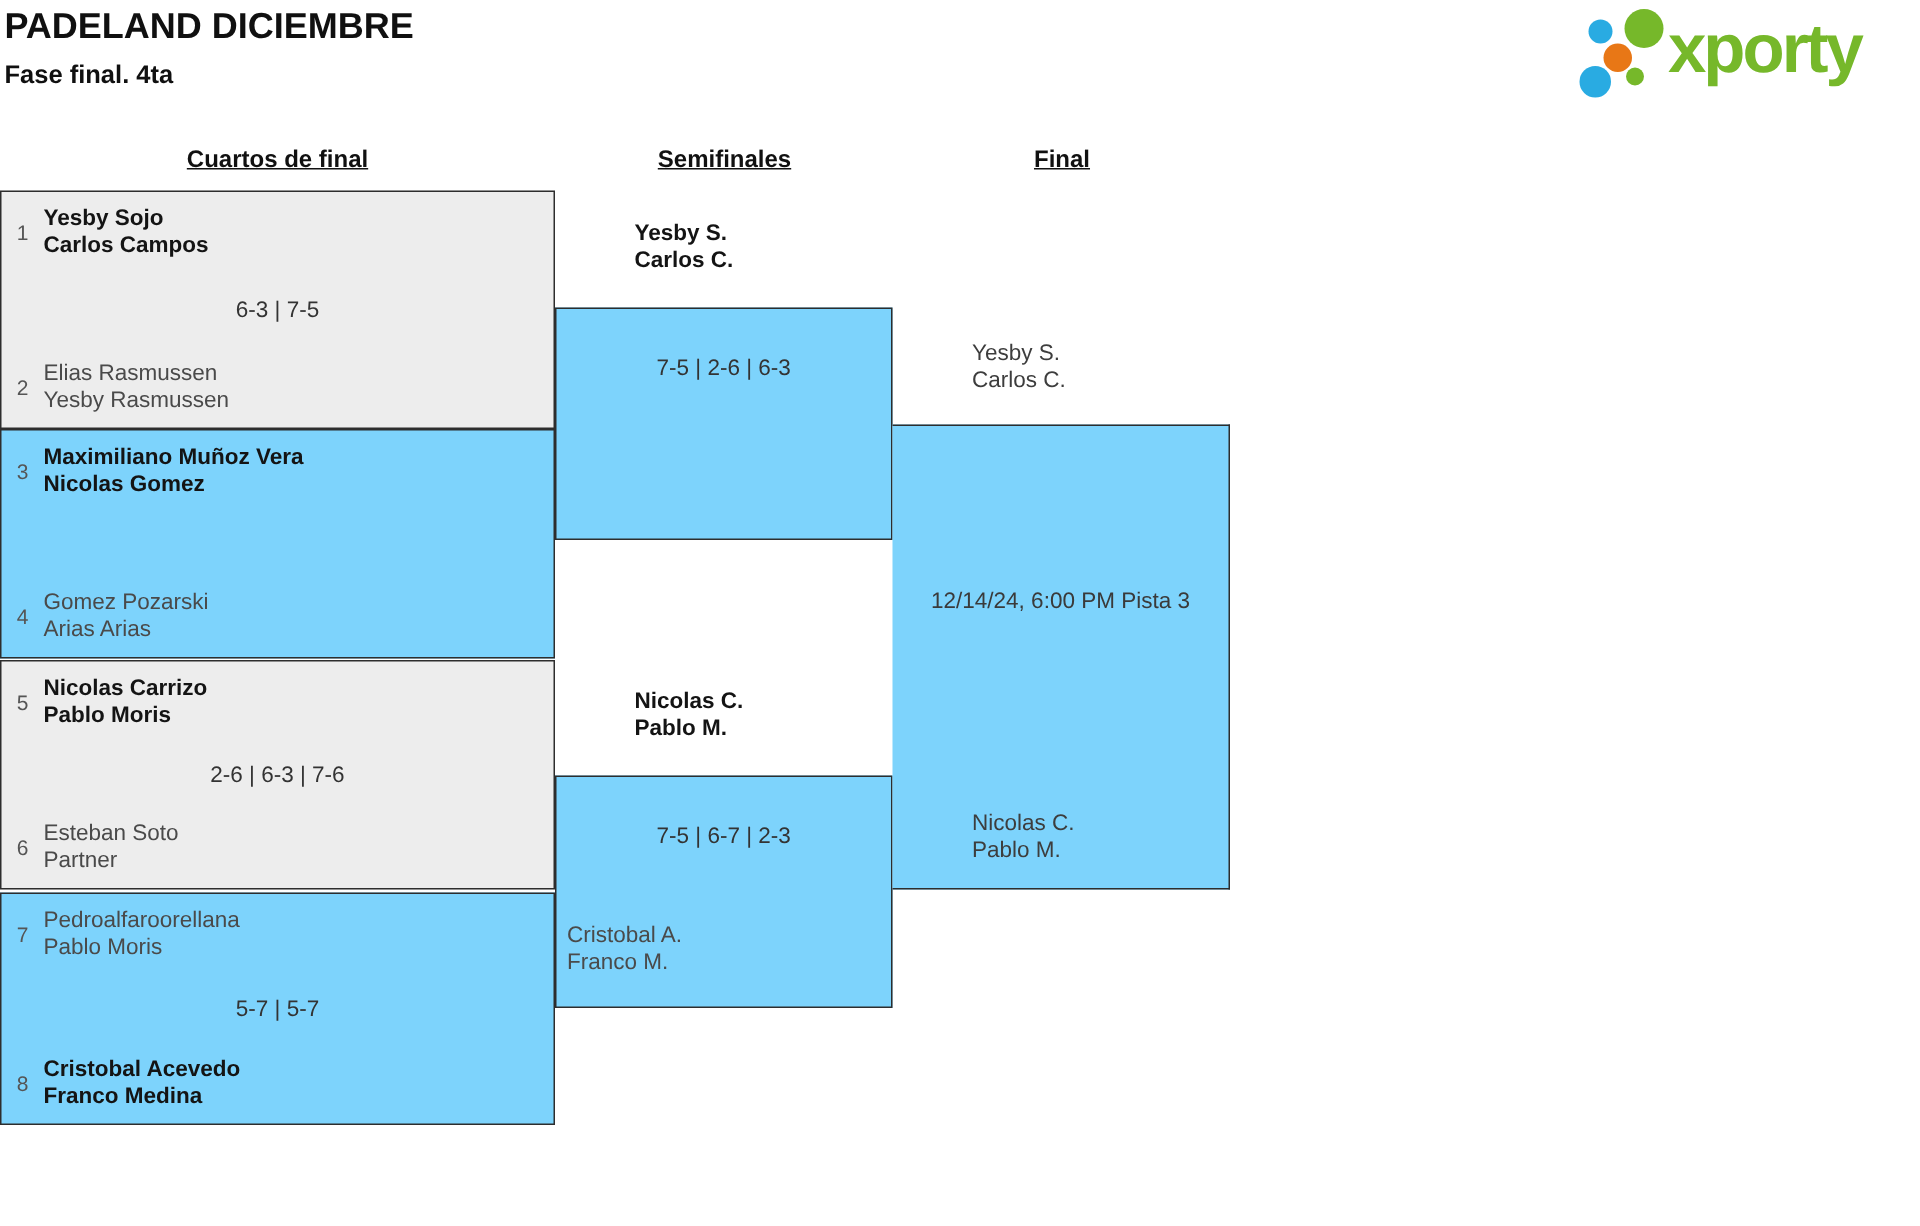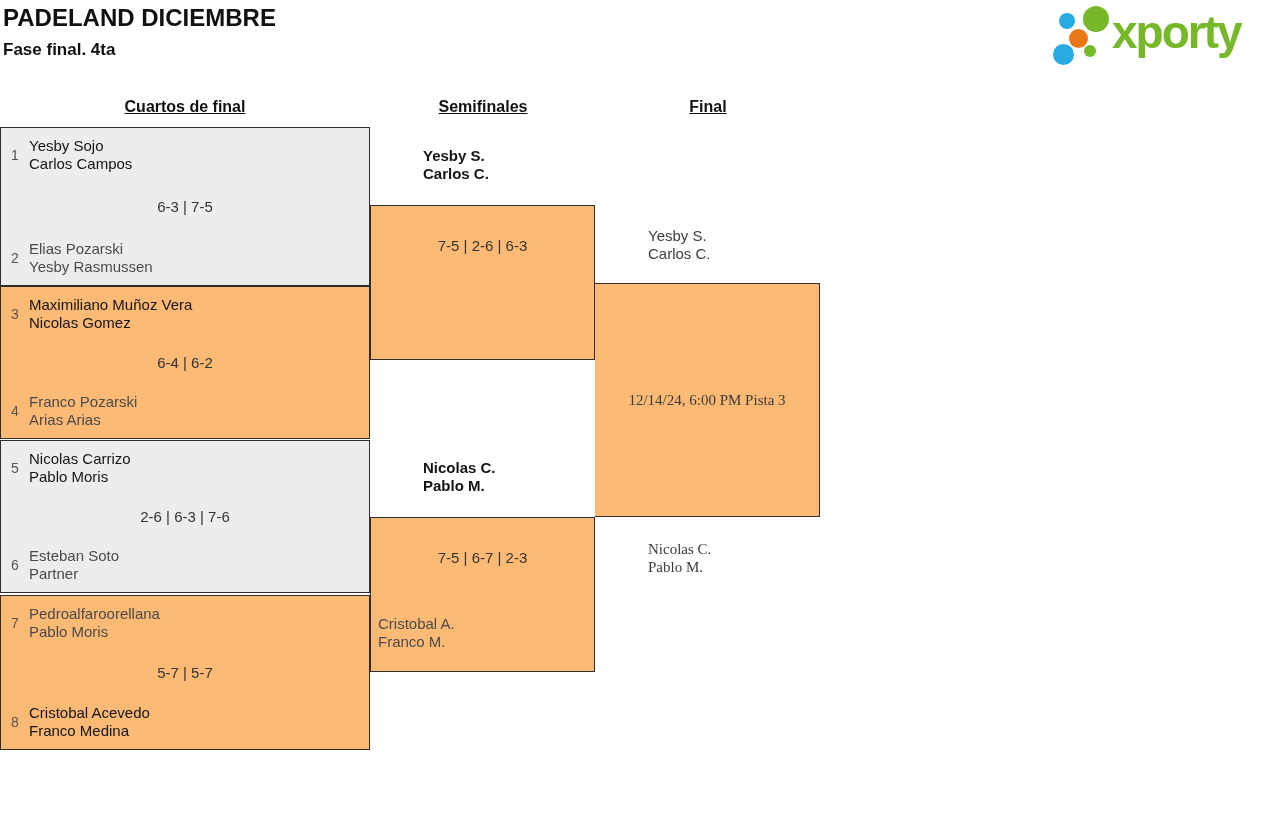--- a/index.html
+++ b/index.html
@@ -24,47 +24,47 @@
   .dot.green-sm{left:36px;top:43px;width:12px;height:12px;}
   .wordmark{position:absolute;left:64px;top:-3px;font-size:46px;font-weight:700;letter-spacing:-2px;line-height:66px;color:var(--green,#76b82a);}
 
   
   .col-header{position:absolute;top:98px;font-weight:700;font-size:16px;color:#111;text-align:center;text-decoration:underline;}
   .hdr-qf{left:0;width:370px;}
   .hdr-sf{left:370px;width:226px;}
   .hdr-f{left:596px;width:224px;}
 
   
-  .match{position:absolute;box-sizing:border-box;border:1px solid #2d2d2d;background:#fdba74;}
+  .match{position:absolute;box-sizing:border-box;border:1px solid #2d2d2d;background:#7dd3fc;}
   .match.shaded{background:#ededed;}
   .qf{left:0;width:370px;display:flex;flex-direction:column;justify-content:space-between;padding:9px 0;}
   .qf1{top:127px;height:159px;}
   .qf2{top:286px;height:153px;}
   .qf3{top:440px;height:153px;}
   .qf4{top:595px;height:155px;}
   .team-row{display:flex;align-items:center;}
   .seed{width:28px;flex:none;text-align:center;font-size:14px;color:#555;}
   .team{font-size:15px;line-height:18px;color:#4a4a4a;}
-  .team.winner{font-weight:400;color:#141414;}
+  .team.winner{font-weight:700;color:#141414;}
   .score{text-align:center;font-size:15px;color:#333;}
 
   
   .sf-box{left:370px;width:225px;height:155px;}
   .sf1{top:205px;}
   .sf2{top:517px;}
   .sf-box .score{position:absolute;top:31px;left:0;right:0;}
   .sf-team2{position:absolute;left:7px;top:97px;}
   .float-team{position:absolute;font-size:15px;line-height:18px;color:#3d3d3d;margin-left:46px;}
   .float-team.winner{font-weight:700;color:#141414;}
   .sf1-above{left:377px;top:147px;}
   .sf2-above{left:377px;top:459px;}
   .fin-team1{left:602px;top:227px;}
 
   
-  .final-box{left:595px;top:283px;width:225px;height:234px;border-left:none;font-family:Liberation Serif, serif;}
+  .final-box{left:595px;top:283px;width:225px;height:310px;border-left:none;}
   .final-date{position:absolute;top:108px;left:0;right:0;text-align:center;font-size:15px;color:#3a3a3a;}
   .final-team2{left:7px;top:256px;}
 </style>
 </head>
 <body>
 
 <h1 class="page-title">PADELAND DICIEMBRE</h1>
 <h2 class="page-subtitle">Fase final. 4ta</h2>
 
 <div class="logo">
@@ -85,39 +85,38 @@
     <span class="seed">1</span>
     <div class="team winner">
       <div>Yesby Sojo</div>
       <div>Carlos Campos</div>
     </div>
   </div>
   <div class="score">6-3 | 7-5</div>
   <div class="team-row">
     <span class="seed">2</span>
     <div class="team">
-      <div>Elias Pozarski</div>
+      <div>Elias Rasmussen</div>
       <div>Yesby Rasmussen</div>
     </div>
   </div>
 </div>
 
 <div class="match qf qf2">
   <div class="team-row">
     <span class="seed">3</span>
     <div class="team winner">
       <div>Maximiliano Muñoz Vera</div>
       <div>Nicolas Gomez</div>
     </div>
   </div>
-  <div class="score">6-4 | 6-2</div>
   <div class="team-row">
     <span class="seed">4</span>
     <div class="team">
-      <div>Franco Pozarski</div>
+      <div>Gomez Pozarski</div>
       <div>Arias Arias</div>
     </div>
   </div>
 </div>
 
 <div class="match qf qf3 shaded">
   <div class="team-row">
     <span class="seed">5</span>
     <div class="team winner">
       <div>Nicolas Carrizo</div>

